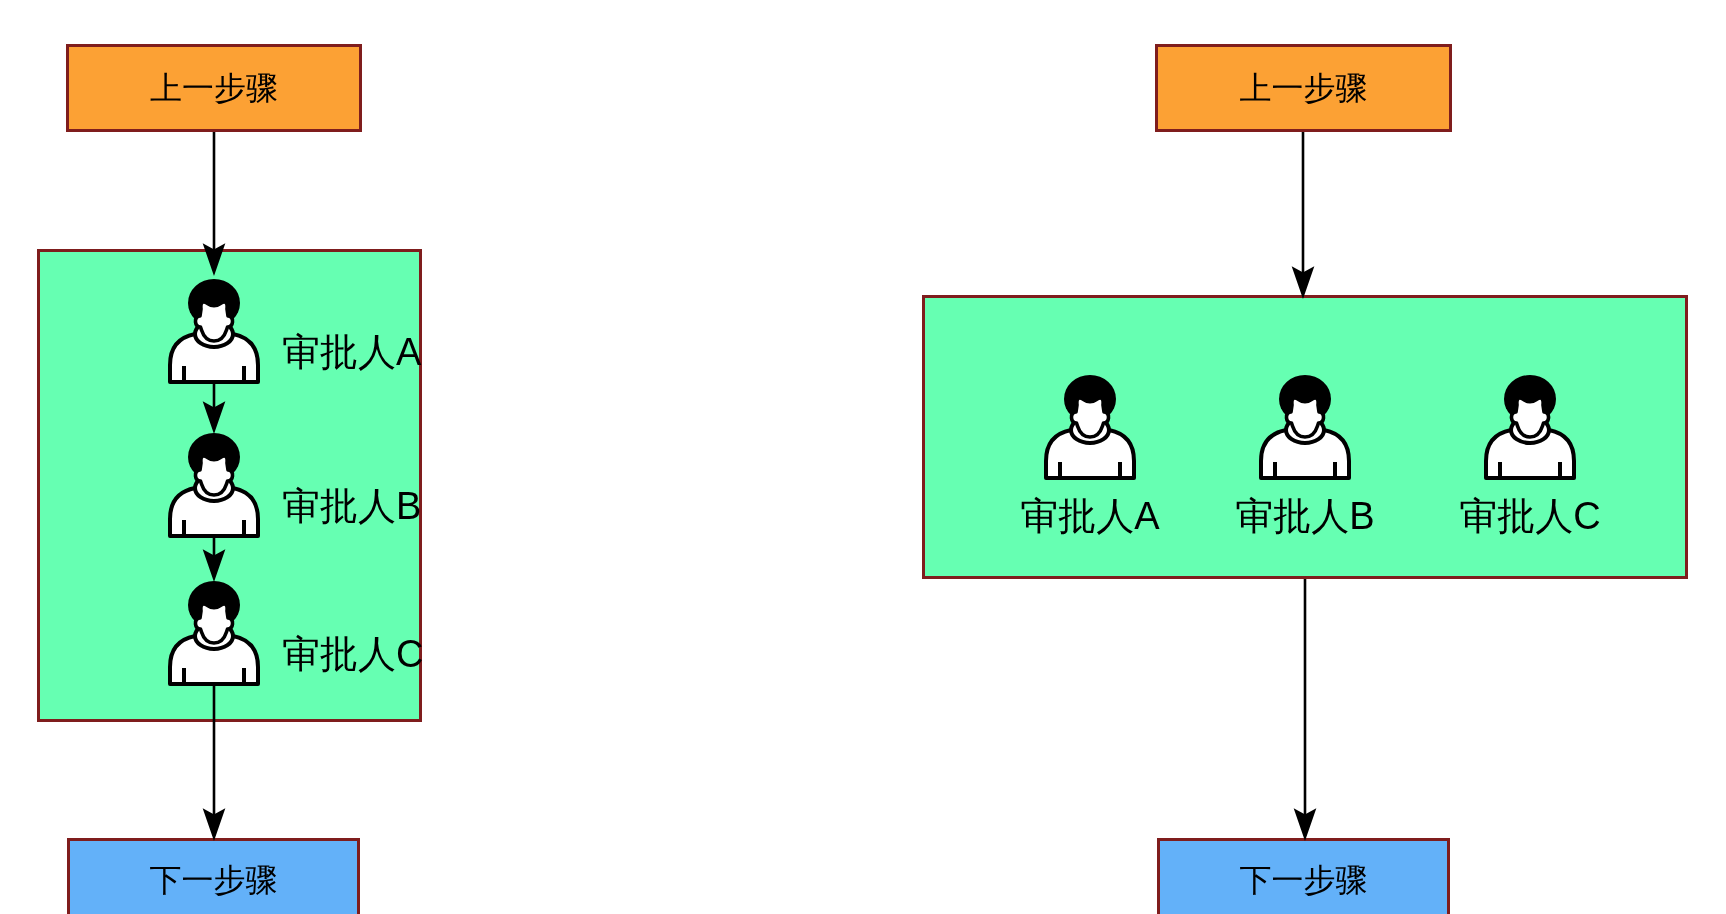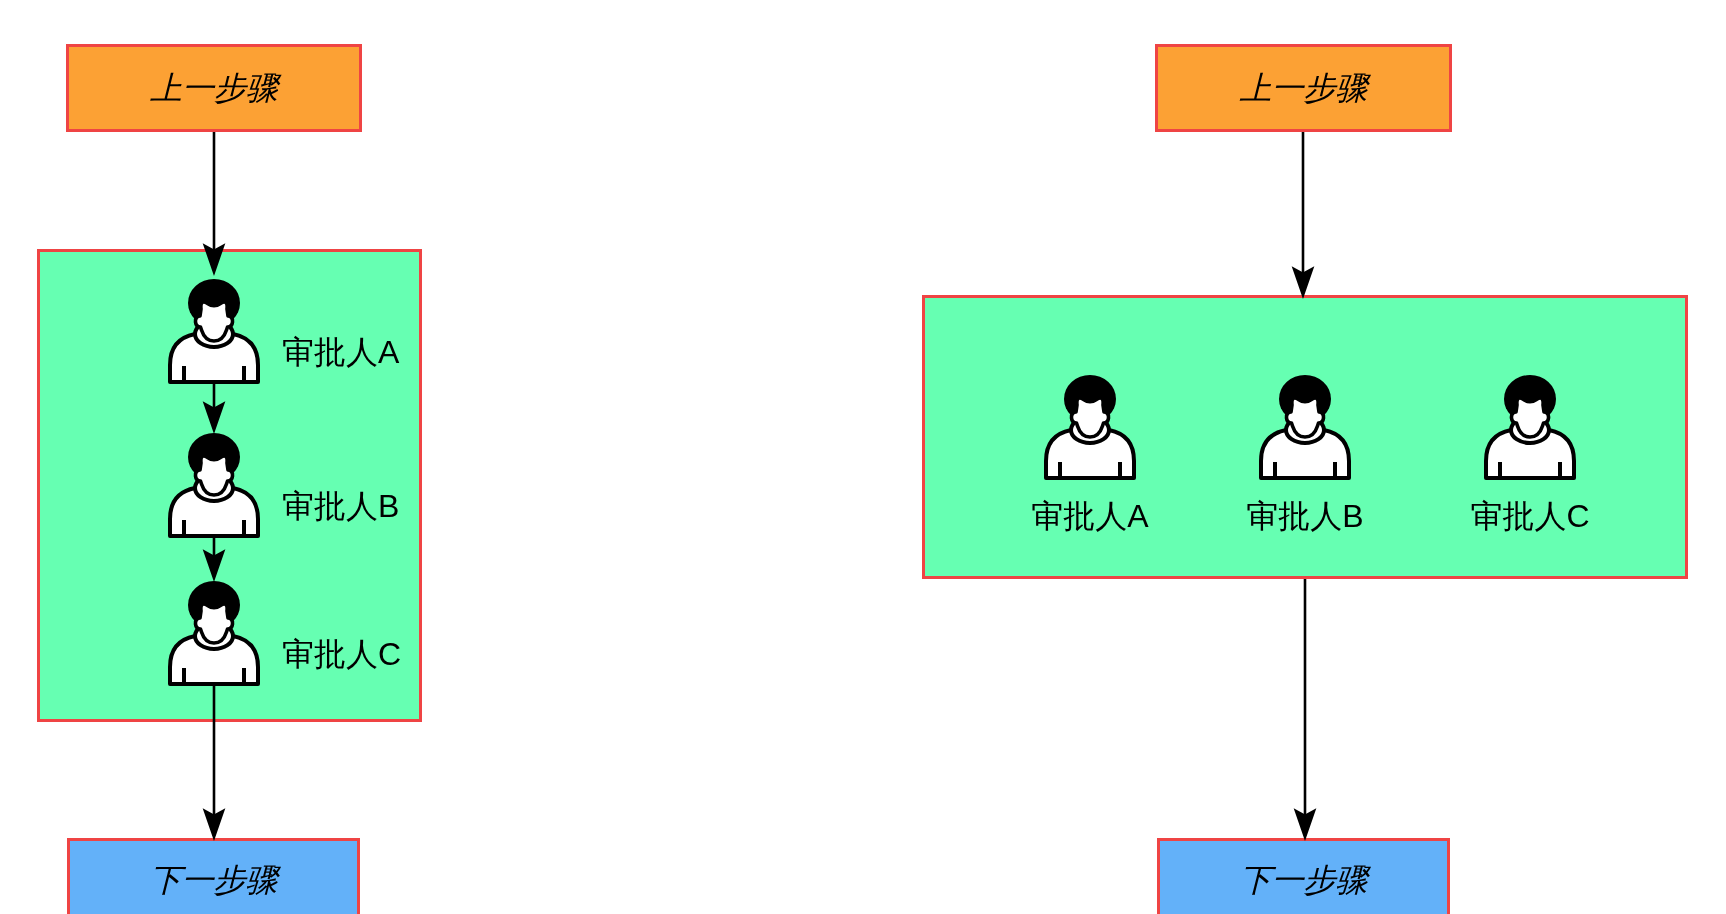--- a/index.html
+++ b/index.html
@@ -7,42 +7,41 @@
     position:relative;
     width:1726px;height:914px;
     overflow:hidden;
     background:#ffffff;
     font-family:"Liberation Sans","DejaVu Sans",sans-serif;
     color:#000;
   }
   .node{
     position:absolute;
     box-sizing:border-box;
-    border:3px solid #ef4444;
+    border:3px solid #7f1d1d;
     display:flex;
     align-items:center;
     justify-content:center;
-    font-style:italic;
   }
   .node .node-label{
     font-size:32px;
     line-height:1;
     white-space:nowrap;
   }
   .prev-fill{background:#FCA134;}
   .group-fill{background:#66FFB2;}
   .next-fill{background:#63B1F9;}
   .person{
     position:absolute;
     width:104px;height:106px;
   }
   .person svg{display:block;width:100%;height:100%;}
   .approver-label{
     position:absolute;
-    font-size:32px;
+    font-size:38px;
     line-height:32px;
     white-space:nowrap;
   }
   .approver-label.centered{transform:translateX(-50%);}
   .connector-layer{
     position:absolute;
     left:0;top:0;
     width:1726px;height:914px;
     z-index:10;
     pointer-events:none;

